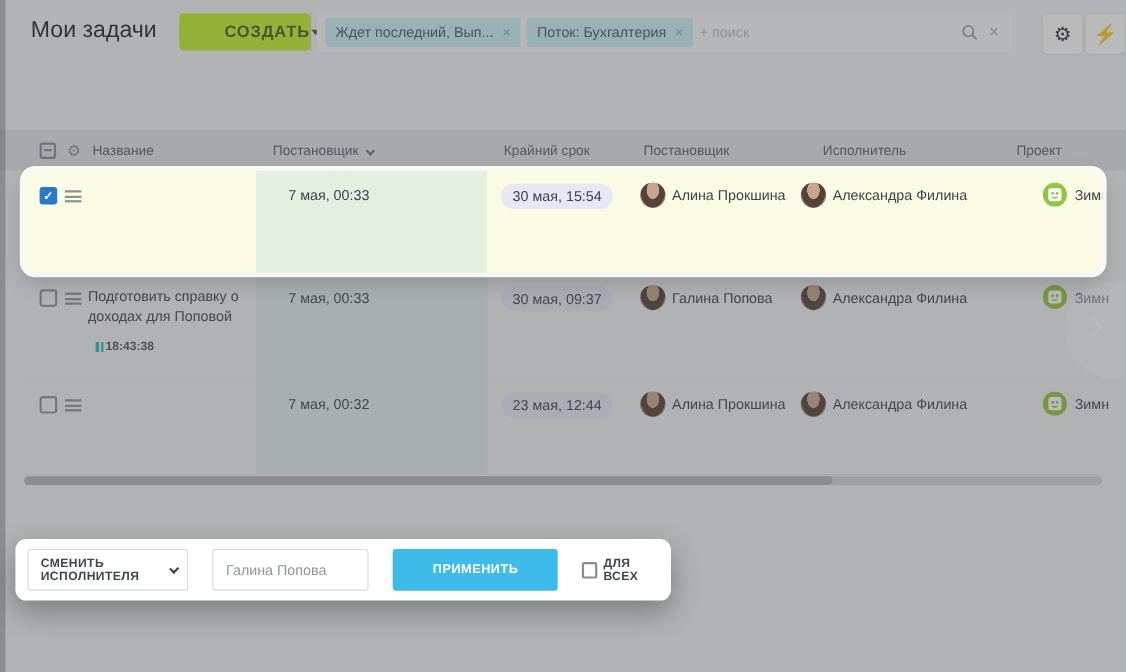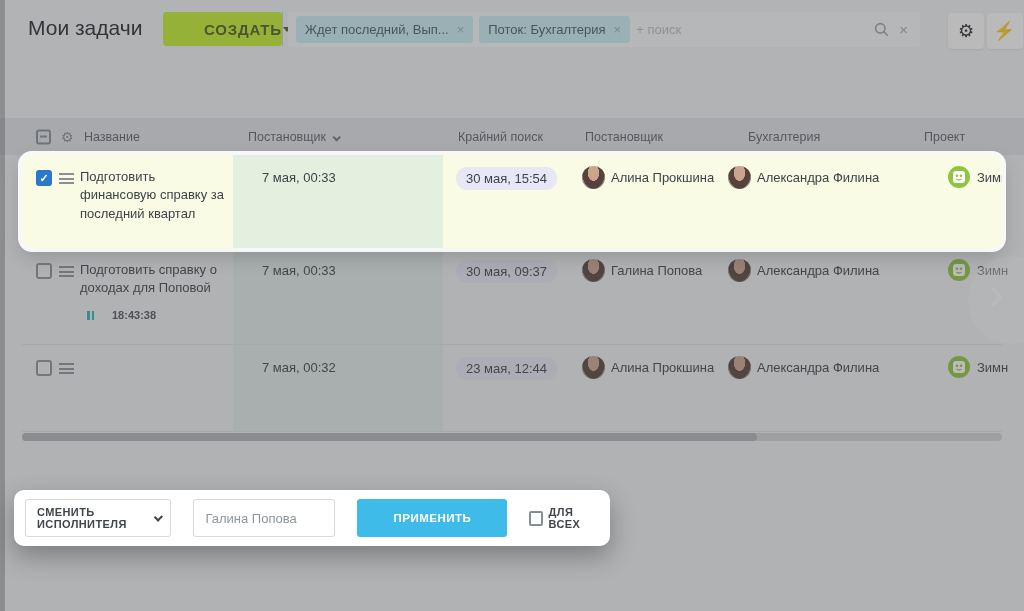--- a/index.html
+++ b/index.html
@@ -67,21 +67,21 @@
   .row.dimrow { border-bottom:1px solid rgba(0,0,0,0.05); }
   .row .cell { position:absolute; font-size:13px; color:#3e434a; }
   .cb { position:absolute; left:14px; top:15px; width:16px; height:16px; border-radius:3px; cursor:pointer; }
   .cb.checked { background:#2a78c9; color:#fff; font-size:11px; font-weight:bold;
                 display:flex; align-items:center; justify-content:center; }
   .cb.empty { border:2px solid #8d939a; background:transparent; }
   .burger { position:absolute; left:37px; top:18px; width:15px; height:11px;
             border-top:2px solid #8b9096; border-bottom:2px solid #8b9096; cursor:grab; }
   .burger::after { content:""; position:absolute; left:0; right:0; top:50%; margin-top:-1px; height:2px; background:#8b9096; }
   .title { left:58px; top:13px; width:152px; line-height:1.42; cursor:pointer; }
-  .timer-badge { display:inline-flex; align-items:center; gap:18px; margin-top:7px; padding:3px 9px 3px 7px;
+  .timer-badge { display:inline-flex; align-items:center; gap:2px; margin-top:7px; padding:3px 9px 3px 7px;
                  border-radius:10px; font-size:11px; font-weight:bold; }
   .timer-badge.paused { background:#eef0f2; color:#4f555c; }
   .pause-ic { display:inline-flex; gap:2px; }
   .pause-ic i { width:2.5px; height:9px; background:#2ab5b8; }
   .timer-badge.running { background:#dcedd8; color:#41604a; }
   .play-ic { width:0; height:0; border-top:4.5px solid transparent; border-bottom:4.5px solid transparent;
              border-left:7px solid #4cae4f; }
   .act-val { left:240px; top:15px; }
   .deadline { left:434px; top:12px; background:#e7e7f6; color:#7277a0; font-size:11.5px;
               padding:4px 10px; border-radius:11px; }
@@ -212,33 +212,32 @@
 
   <div class="thead">
     <div class="cell" style="left:36px;">
         <div class="minus-box"></div>
       </div>
     <div class="cell" style="left:61px; font-size:14px; color:#878d93;">⚙</div>
     <div class="cell" style="left:84px;text-align:right;">Название</div>
     <div class="cell" style="left:248px;">
       <span>Постановщик</span><span class="chev"></span>
     </div>
-    <div class="cell" style="left:458px;">Крайний поиск</div>
+    <div class="cell" style="left:458px;">Крайний срок</div>
     <div class="cell" style="left:585px;">Постановщик</div>
-    <div class="cell" style="left:748px;">Бухгалтерия</div>
+    <div class="cell" style="left:748px;">Исполнитель</div>
     <div class="cell" style="left:924px;">Проект</div>
   </div>
 
   <div class="row highlight" style="top:155px; height:93px;">
     <div class="activity-bg"></div>
     <div class="cb checked">
         <span>✓</span>
       </div>
     <div class="burger"></div>
-    <div class="cell title">Подготовить финансовую справку за последний квартал</div>
     <div class="cell act-val">7 мая, 00:33</div>
     <div class="cell deadline">30 мая, 15:54</div>
     <div class="avatar av1"></div>
     <div class="cell nm1">Алина Прокшина</div>
     <div class="avatar av2"></div>
     <div class="cell nm2">Александра Филина</div>
     <div class="proj-ic">
       <svg width="22" height="22">
           <circle cx="11" cy="11" r="11" fill="#8ec63f"></circle>
           <rect x="5" y="5" width="12" height="12" rx="3" fill="#fff"></rect>

